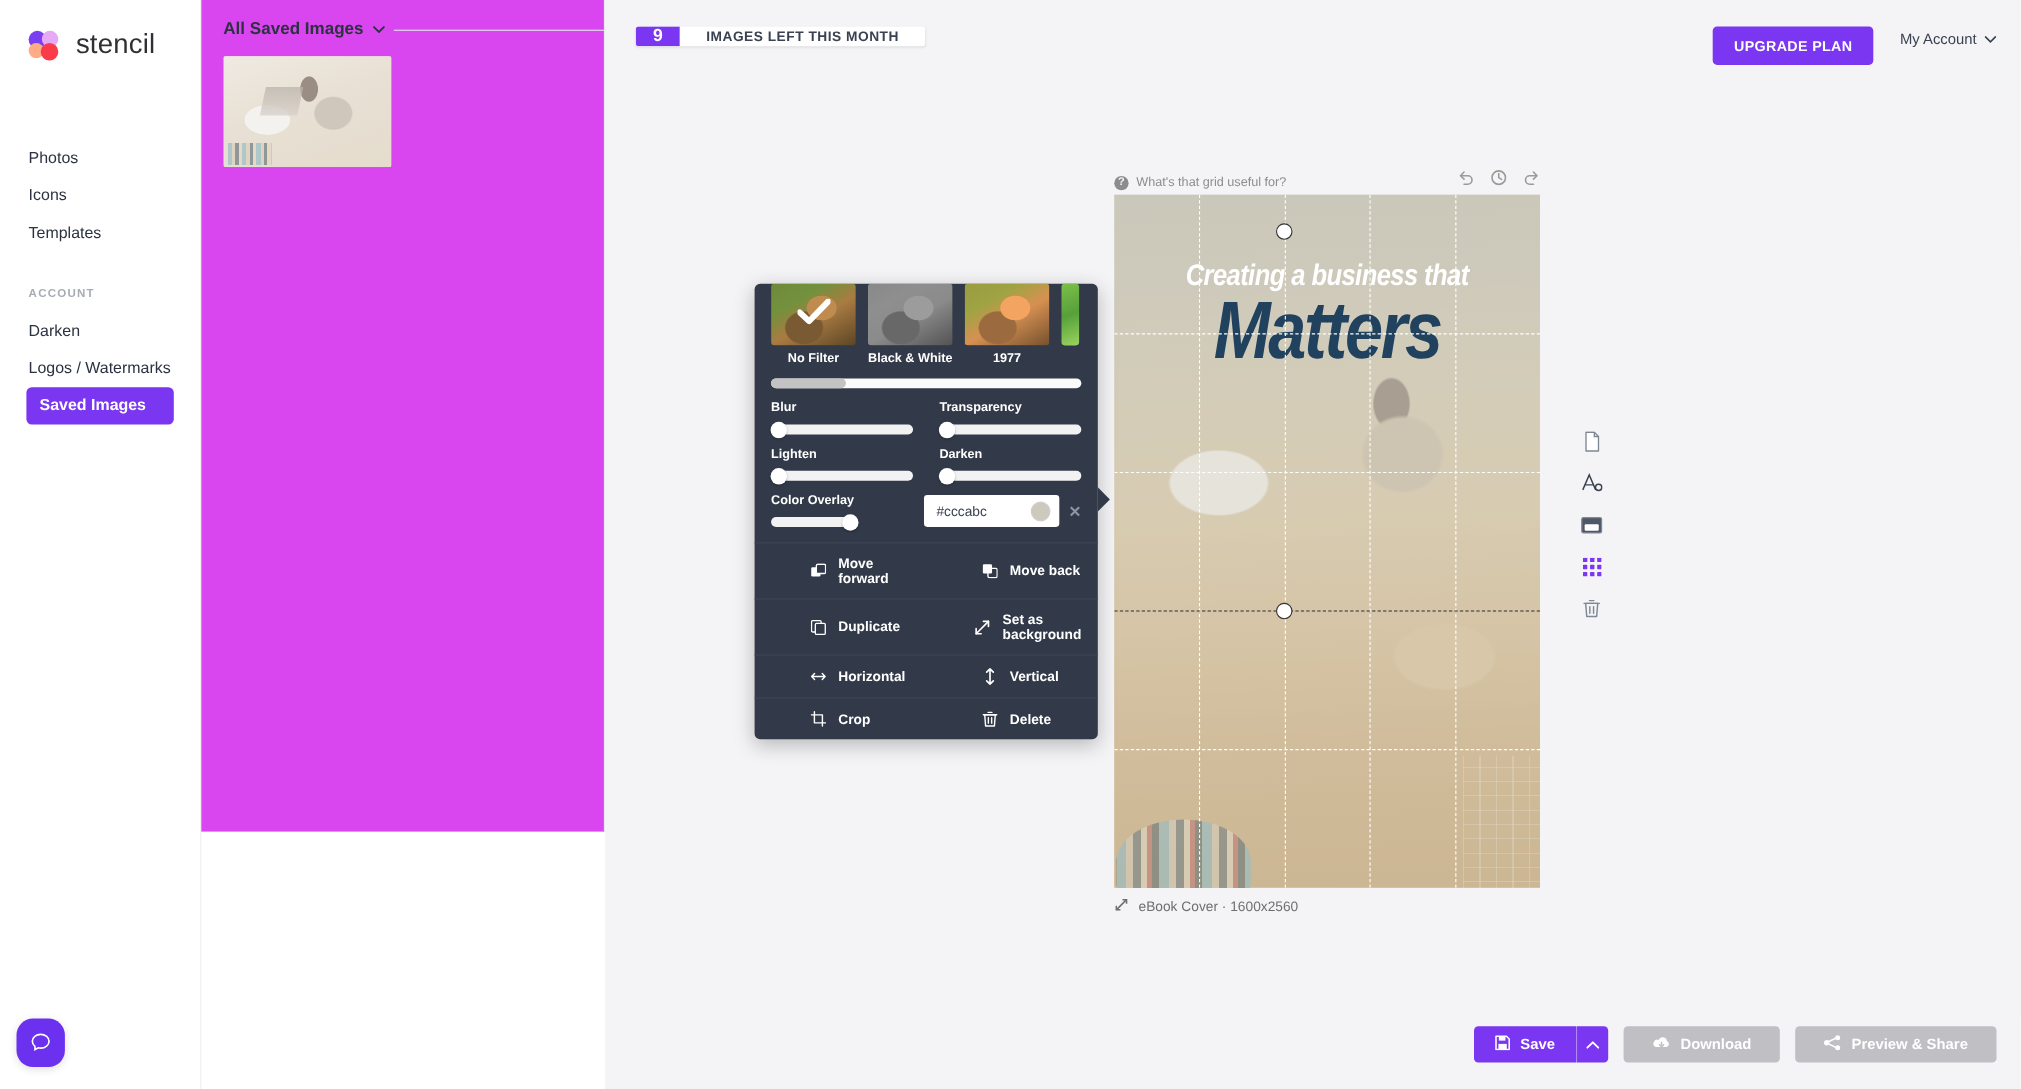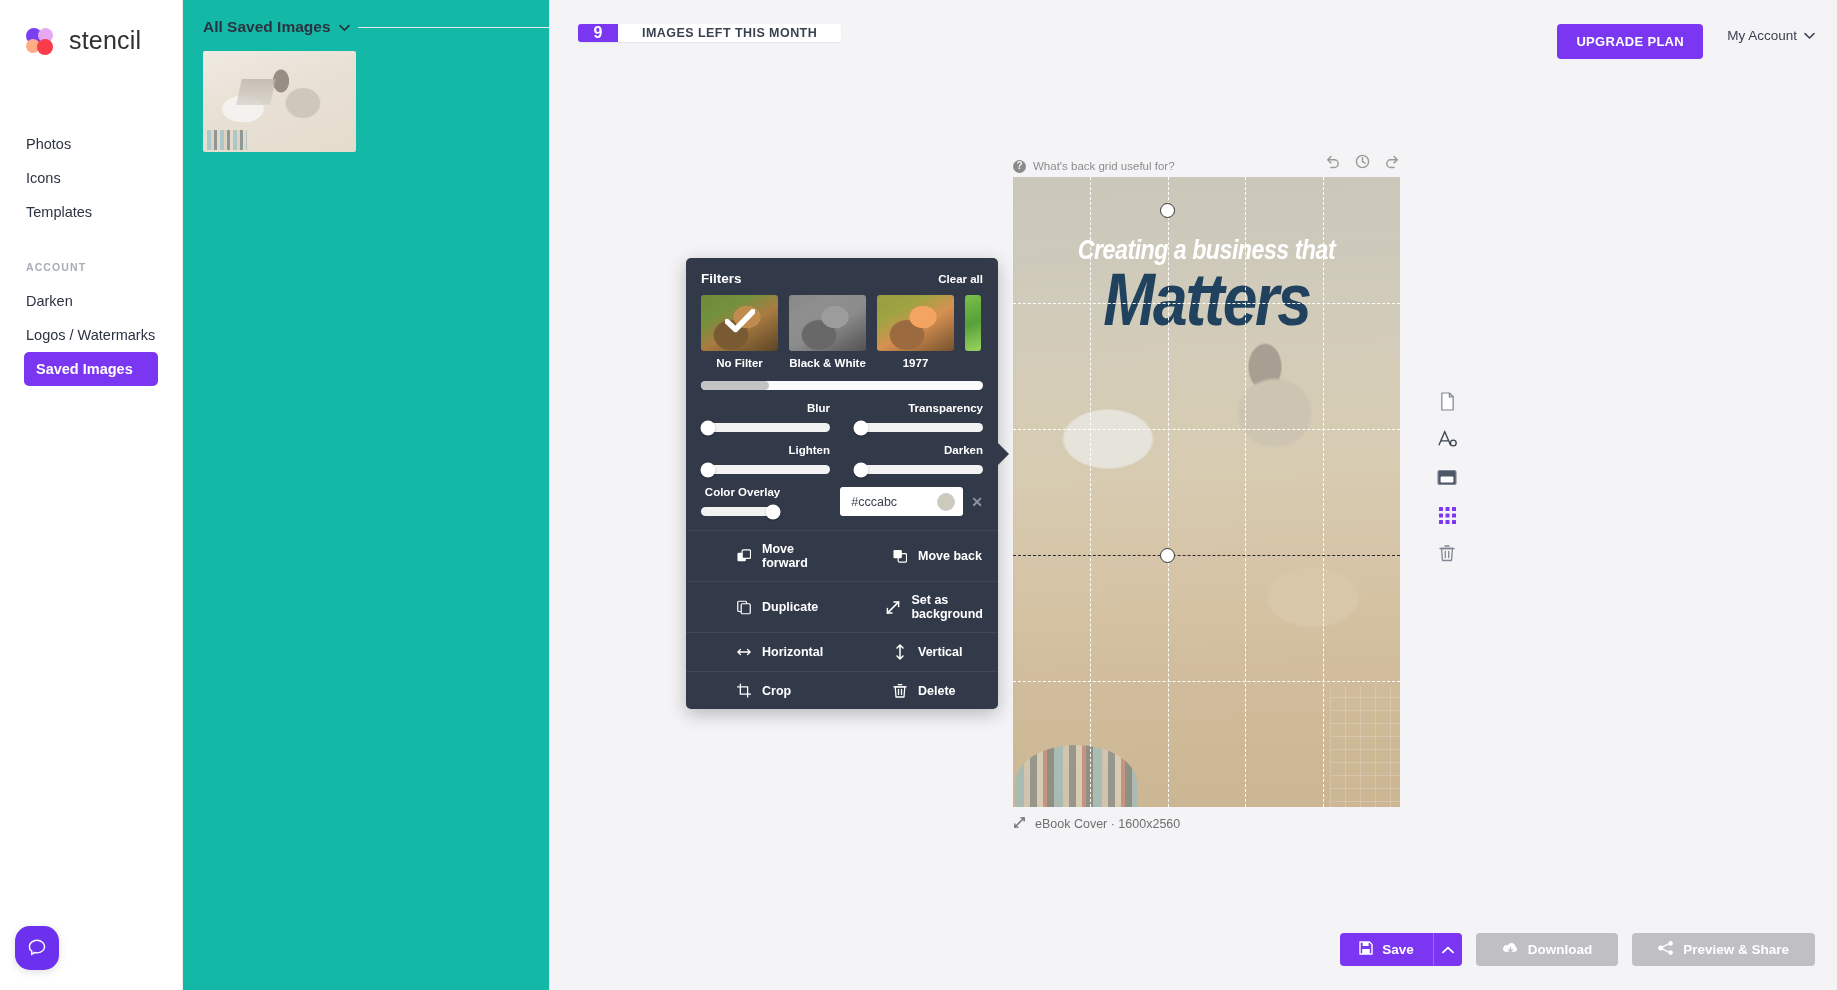--- a/index.html
+++ b/index.html
@@ -41,22 +41,22 @@
 
   .help-bubble {
     position: absolute; left: 15px; bottom: 20px; width: 44px; height: 44px;
     background: #6c31ef; border-radius: 15px; cursor: pointer;
     display: flex; align-items: center; justify-content: center;
     box-shadow: 0 2px 8px rgba(0,0,0,.13);
   }
 
   
   .images-panel {
-    position: absolute; left: 183px; top: 0; width: 367px; height: 990px;
-    background: #14b8a6; border-right: 1px solid #e7e9ec;
+    position: absolute; left: 183px; top: 0; width: 367px; height: 756px;
+    background: #d946ef; border-right: 1px solid #e7e9ec;
   }
   .images-head { display: flex; align-items: center; gap: 8px; padding: 18px 0 0 20px; }
   .images-head-title { font-size: 15.5px; font-weight: 700; color: #2b3240; }
   .images-head-rule { flex: 1; height: 1px; background: #e2e5e9; margin-right: 0; }
   .thumb-grid { padding: 15px 0 0 20px; }
   .thumb {
     width: 153px; height: 101px; border-radius: 2px; cursor: pointer;
     background:
       radial-gradient(ellipse 34px 22px at 40px 58px, #f4f2ee 60%, rgba(244,242,238,0) 62%),
       radial-gradient(ellipse 30px 26px at 100px 52px, #cfc6bc 55%, rgba(207,198,188,0) 60%),
@@ -218,21 +218,21 @@
   }
   .fp-thumb-label {
     text-align: center; font-size: 11.5px; font-weight: 700; margin-top: 6px; color: #fff;
   }
   .fp-scroll { margin: 12px 15px 0 15px; height: 9px; background: #fbfbfb; border-radius: 5px; position: relative; }
   .fp-scroll-thumb { position: absolute; left: 0; top: 0; height: 9px; width: 68px; background: #c3c3c3; border-radius: 5px; cursor: grab; }
 
   .fp-sliders { padding: 12px 15px 14px 15px; }
   .slider-row { display: flex; gap: 24px; margin-bottom: 12px; }
   .slider-cell { flex: 1; }
-  .slider-label { font-size: 11.5px; font-weight: 700; margin-bottom: 9px; text-align: right; }
+  .slider-label { font-size: 11.5px; font-weight: 700; margin-bottom: 9px; }
   .slider-track {
     position: relative; height: 9px; background: #f2f2f2; border-radius: 5px; cursor: pointer;
   }
   .slider-knob {
     position: absolute; top: 50%; transform: translate(-50%,-50%);
     width: 15px; height: 15px; border-radius: 50%; background: #fff; cursor: grab;
     box-shadow: 0 1px 2px rgba(0,0,0,.3);
   }
   .overlay-row { display: flex; gap: 24px; align-items: flex-end; }
   .color-input-wrap {
@@ -344,21 +344,21 @@
         <span>My Account</span>
         <svg width="11" height="8" viewBox="0 0 11 8">
           <path d="M1 1.6L5.5 6 10 1.6" fill="none" stroke="#3a4251" stroke-width="1.5" stroke-linecap="round"></path>
         </svg>
       </div>
     </div>
 
     <div class="canvas-wrap">
       <div class="grid-help">
         <span class="grid-help-q">?</span>
-        <span class="grid-help-text">What's back grid useful for?</span>
+        <span class="grid-help-text">What's that grid useful for?</span>
         <span class="history-icons">
           <span>
             <svg width="17" height="17" viewBox="0 0 20 20">
               <path d="M4 8h7a4.5 4.5 0 0 1 0 9H7" fill="none" stroke="#9a9a96" stroke-width="1.7" stroke-linecap="round"></path>
               <path d="M7 4L3.2 8 7 11.6" fill="none" stroke="#9a9a96" stroke-width="1.7" stroke-linecap="round" stroke-linejoin="round"></path>
             </svg>
           </span>
           <span>
             <svg width="17" height="17" viewBox="0 0 20 20">
               <circle cx="10" cy="10" r="7.2" fill="none" stroke="#9a9a96" stroke-width="1.7"></circle>
@@ -444,24 +444,20 @@
       </div>
       <div>
         <svg width="16" height="18" viewBox="0 0 16 18">
           <path d="M2.5 4.5h11l-1 12h-9z" fill="none" stroke="#7f8694" stroke-width="1.3" stroke-linejoin="round"></path>
           <path d="M1 4.5h14M6 2h4M6.3 7.5v6M9.7 7.5v6" fill="none" stroke="#7f8694" stroke-width="1.3" stroke-linecap="round"></path>
         </svg>
       </div>
     </div>
 
     <div class="filters-panel">
-      <div class="fp-head">
-        <span class="fp-title">Filters</span>
-        <span class="fp-clear">Clear all</span>
-      </div>
 
       <div class="fp-thumbs">
         <div class="fp-thumb">
           <div class="fp-thumb-img">
             <span class="fp-check">
               <svg width="30" height="24" viewBox="0 0 30 24">
                 <path d="M2 12.5l8.5 8L28 2.5" fill="none" stroke="#ffffff" stroke-width="5.4" stroke-linecap="round" stroke-linejoin="round"></path>
               </svg>
             </span>
           </div>

